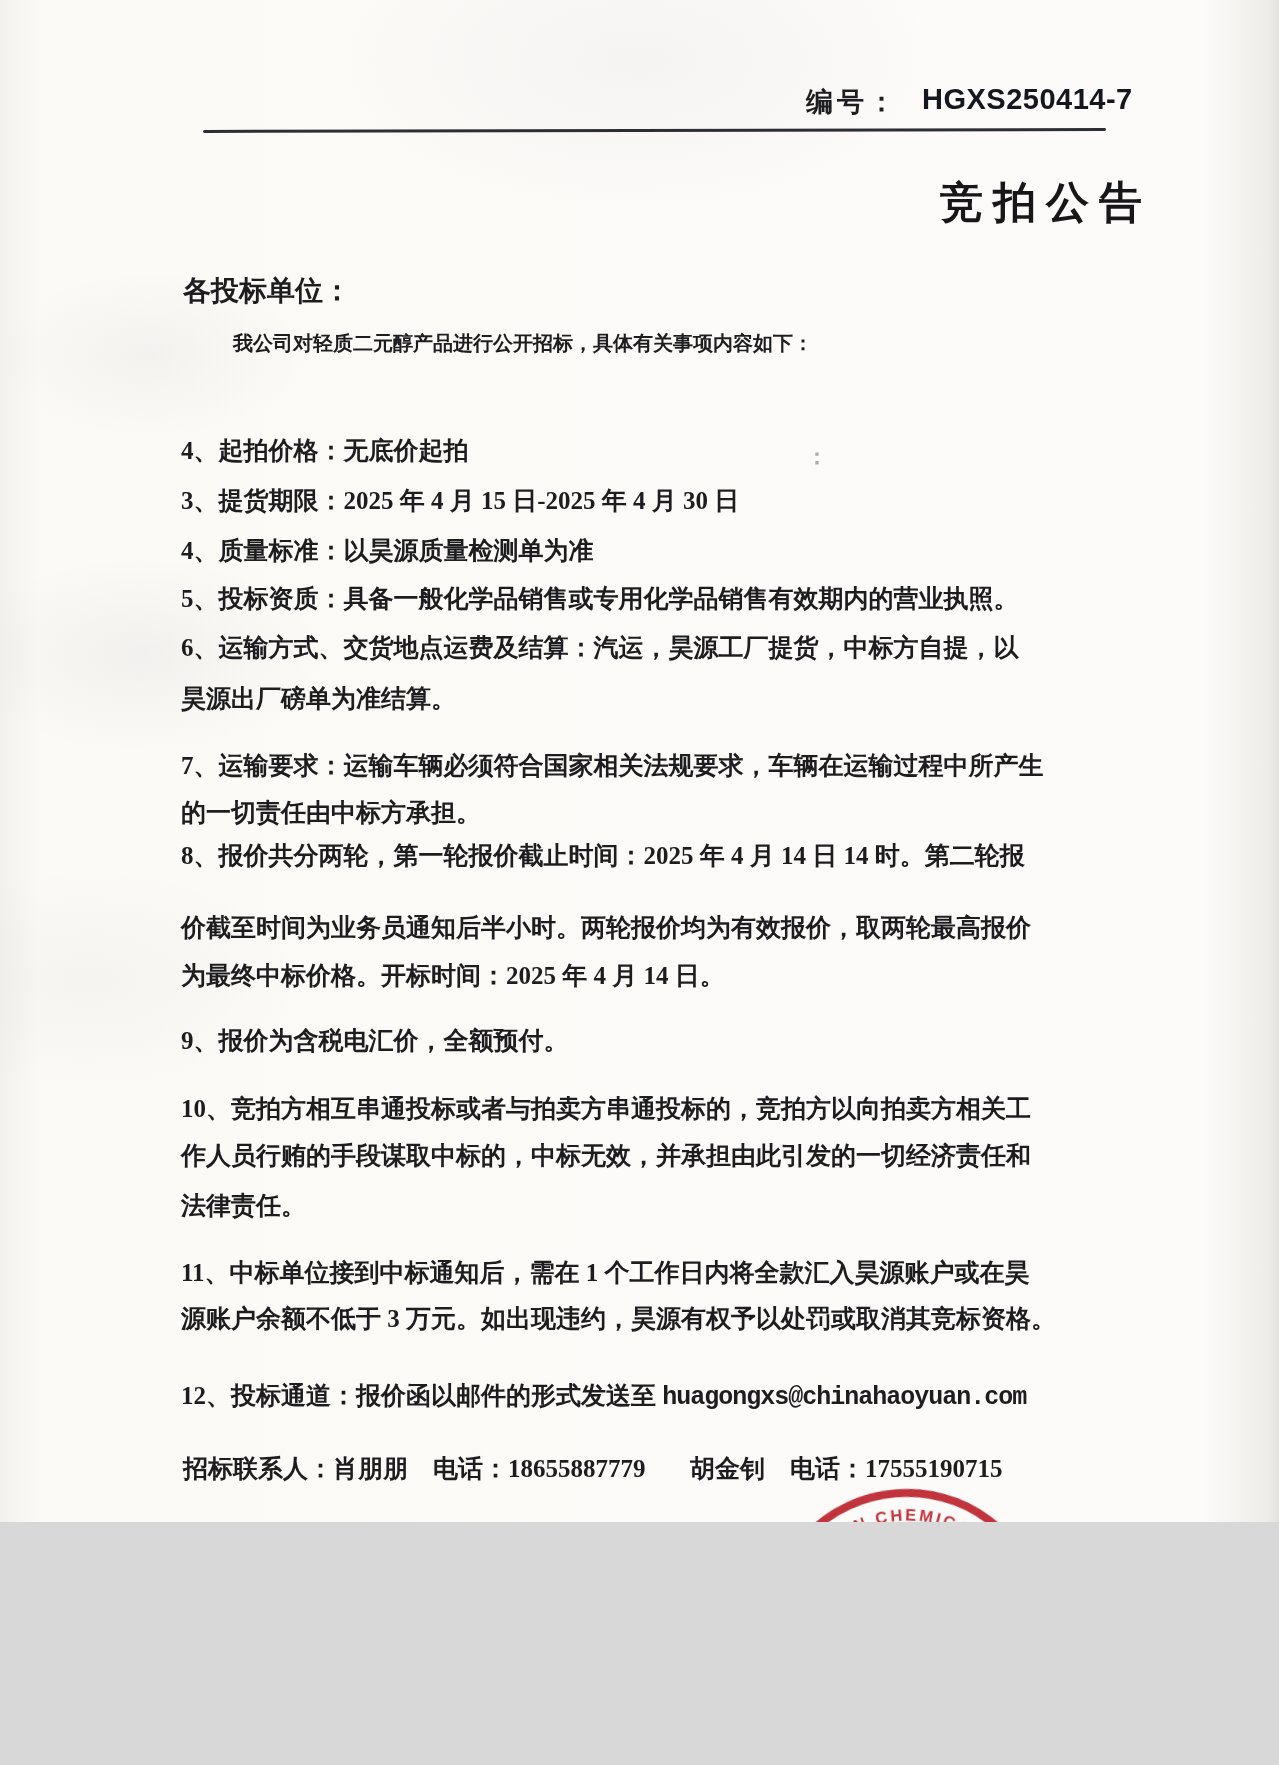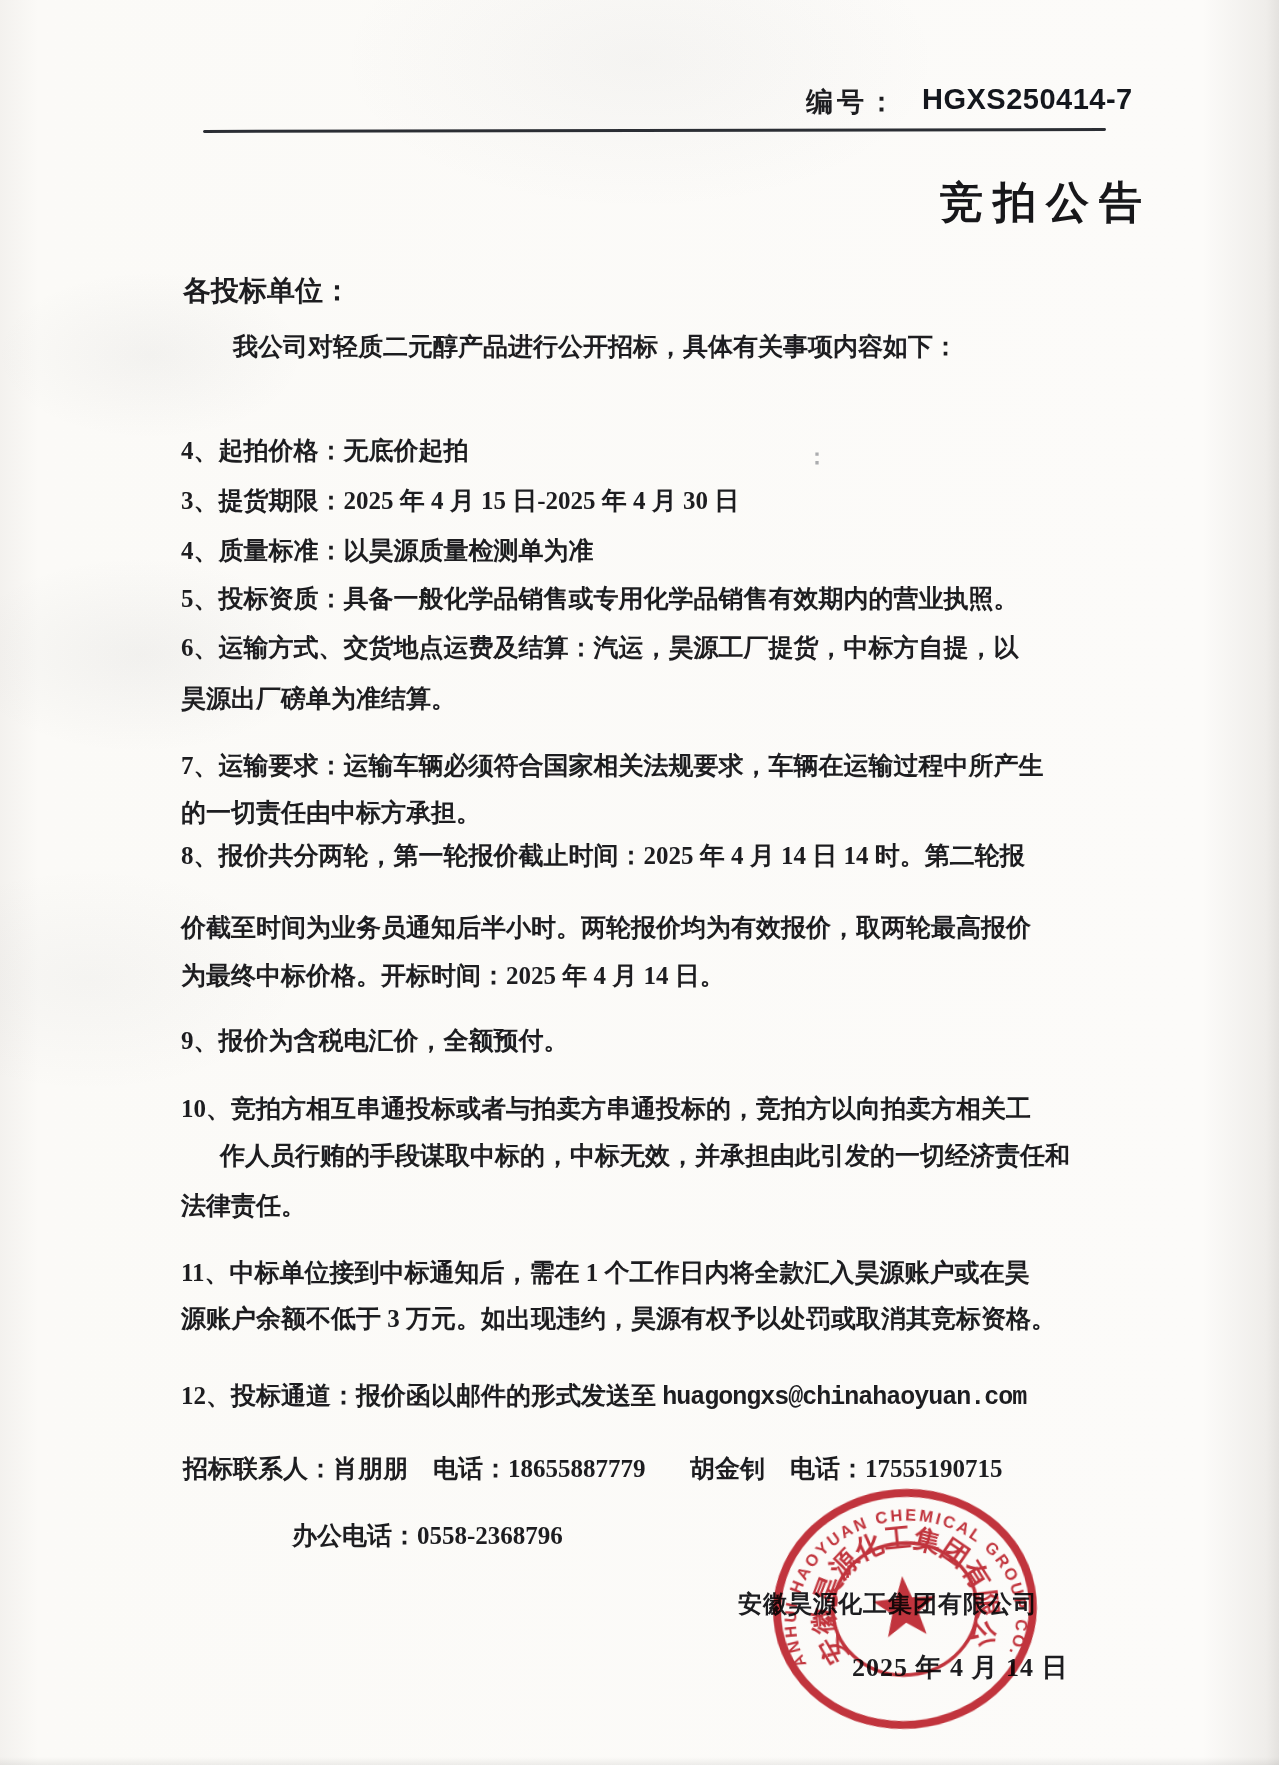--- a/index.html
+++ b/index.html
@@ -1,34 +1,34 @@
 <!DOCTYPE html>
 <html><head>
 <meta charset="utf-8">
 <style>
   html,body{margin:0;padding:0;background:#d8d8d8;}
   .page{
-    position:relative;width:1279px;height:1765px;overflow:hidden;
+    position:relative;width:1279px;height:1522px;overflow:hidden;
     background:
       radial-gradient(220px 120px at 150px 355px, rgba(90,90,95,.05), rgba(0,0,0,0) 70%),
       radial-gradient(260px 140px at 140px 655px, rgba(90,90,95,.06), rgba(0,0,0,0) 70%),
       radial-gradient(300px 160px at 90px 980px, rgba(90,90,95,.04), rgba(0,0,0,0) 70%),
       radial-gradient(400px 200px at 640px 60px, rgba(120,120,125,.05), rgba(0,0,0,0) 75%),
       linear-gradient(90deg,#f3f1ee 0,#fbfaf7 3%,#fcfbf9 94%,#efedea 99%,#e4e2df 100%),
       #fbfaf8;
     font-family:"Liberation Serif","DejaVu Serif",serif;
     color:#1d1d20;
   }
   .abs{position:absolute;white-space:nowrap;}
   .ref-label{font-size:27px;font-weight:700;letter-spacing:4px;}
   .ref-num{font-size:29px;font-weight:700;font-family:"Liberation Sans","DejaVu Sans",sans-serif;color:#14171d;letter-spacing:.5px;}
   .ref-line{left:203px;top:129px;width:903px;height:3px;background:#2b2e34;transform:rotate(-.12deg);border-radius:2px;}
   .title{left:0;top:174px;width:1152px;text-align:right;font-size:43px;font-weight:700;letter-spacing:10px;color:#17171a;}
   .salutation{left:183px;top:272px;font-size:28px;font-weight:700;}
-  .intro{left:233px;top:330px;font-size:25px;font-weight:700;}
+  .intro{left:233px;top:330px;font-size:20px;font-weight:700;}
   .bl{left:181px;font-size:25px;font-weight:700;line-height:34px;}
   .mono{font-family:"Liberation Mono","DejaVu Sans Mono",monospace;font-weight:700;font-size:25px;letter-spacing:-1px;}
   .contact{font-size:25px;font-weight:700;}
   .sig{font-size:24px;font-weight:700;letter-spacing:1px;}
   .artifact{color:#6a6d73;opacity:.55;font-size:22px;font-weight:700;}
   .stamp{left:768px;top:1484px;width:274px;height:250px;mix-blend-mode:multiply;opacity:.92;transform:rotate(-5deg);filter:blur(.3px);}
   .edge-bottom{left:0;top:1757px;width:1279px;height:8px;background:linear-gradient(180deg,rgba(0,0,0,0),rgba(0,0,0,.06));}
 </style>
 </head>
 <body>
@@ -50,21 +50,21 @@
   <div class="abs bl" style="top:582px;">5、投标资质：具备一般化学品销售或专用化学品销售有效期内的营业执照。</div>
   <div class="abs bl" style="top:631px;">6、运输方式、交货地点运费及结算：汽运，昊源工厂提货，中标方自提，以</div>
   <div class="abs bl" style="top:682px;">昊源出厂磅单为准结算。</div>
   <div class="abs bl" style="top:749px;">7、运输要求：运输车辆必须符合国家相关法规要求，车辆在运输过程中所产生</div>
   <div class="abs bl" style="top:796px;">的一切责任由中标方承担。</div>
   <div class="abs bl" style="top:839px;">8、报价共分两轮，第一轮报价截止时间：2025 年 4 月 14 日 14 时。第二轮报</div>
   <div class="abs bl" style="top:911px;">价截至时间为业务员通知后半小时。两轮报价均为有效报价，取两轮最高报价</div>
   <div class="abs bl" style="top:959px;">为最终中标价格。开标时间：2025 年 4 月 14 日。</div>
   <div class="abs bl" style="top:1024px;">9、报价为含税电汇价，全额预付。</div>
   <div class="abs bl" style="top:1092px;">10、竞拍方相互串通投标或者与拍卖方串通投标的，竞拍方以向拍卖方相关工</div>
-  <div class="abs bl" style="top:1139px;margin-left:39px;">作人员行贿的手段谋取中标的，中标无效，并承担由此引发的一切经济责任和</div>
+  <div class="abs bl" style="top:1139px;">作人员行贿的手段谋取中标的，中标无效，并承担由此引发的一切经济责任和</div>
   <div class="abs bl" style="top:1189px;">法律责任。</div>
   <div class="abs bl" style="top:1256px;">11、中标单位接到中标通知后，需在 1 个工作日内将全款汇入昊源账户或在昊</div>
   <div class="abs bl" style="top:1302px;">源账户余额不低于 3 万元。如出现违约，昊源有权予以处罚或取消其竞标资格。</div>
 
   <div class="abs bl" style="top:1379px;"><span>12、投标通道：报价函以邮件的形式发送至 </span><span class="mono">huagongxs@chinahaoyuan.com</span></div>
 
   <div class="abs contact" style="left:183px;top:1452px;">招标联系人：肖朋朋　电话：18655887779</div>
   <div class="abs contact" style="left:690px;top:1452px;">胡金钊　电话：17555190715</div>
   <div class="abs contact" style="left:292px;top:1519px;">办公电话：0558-2368796</div>
 

